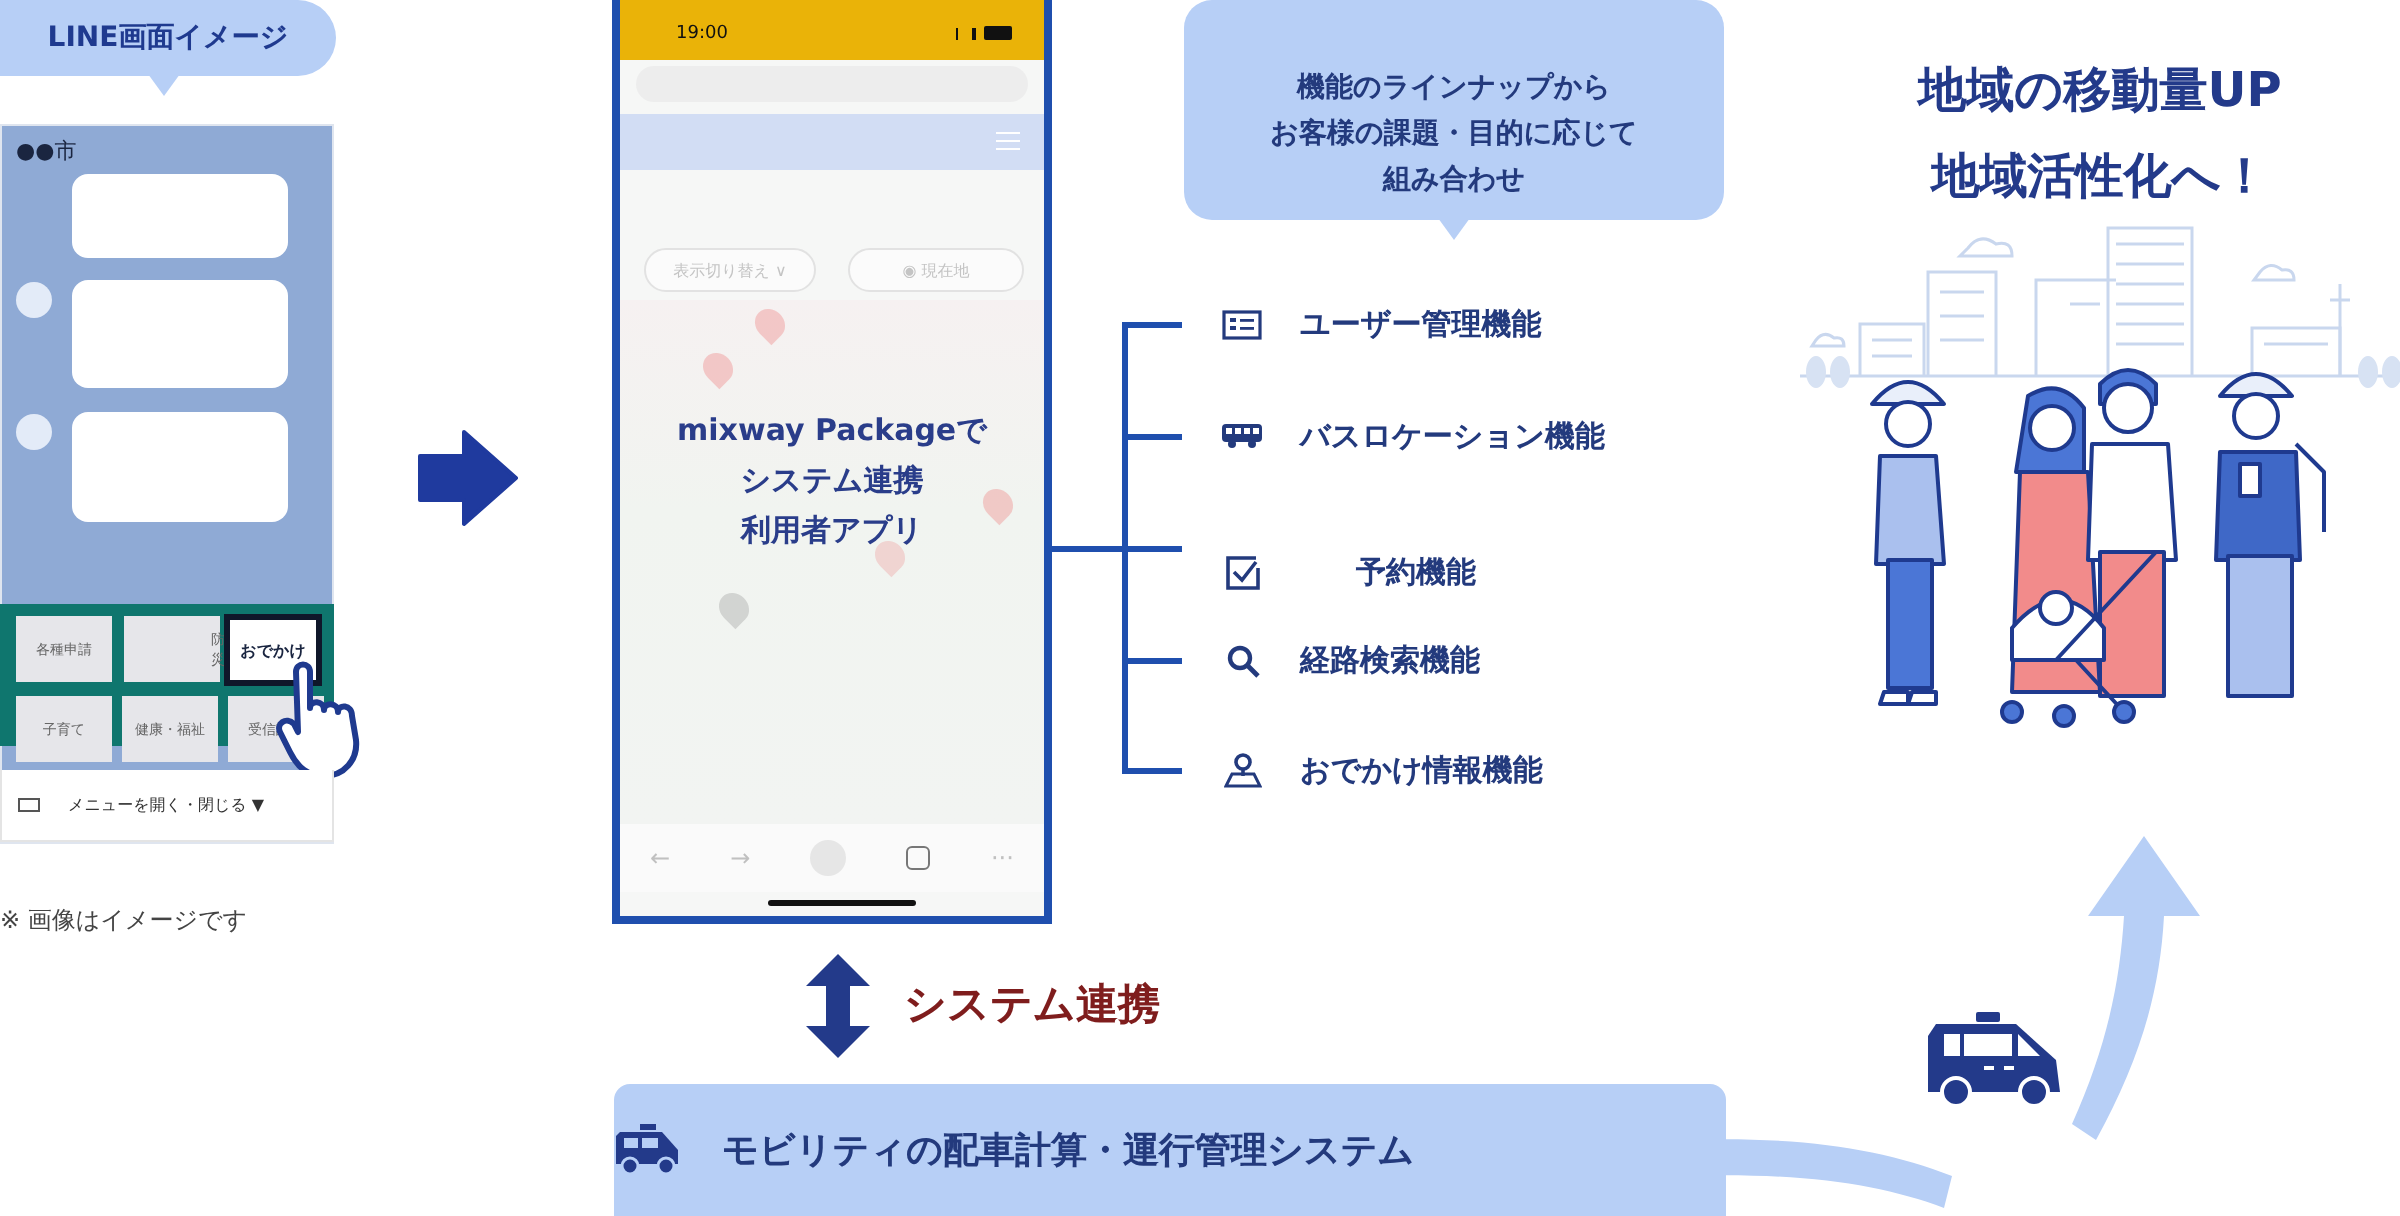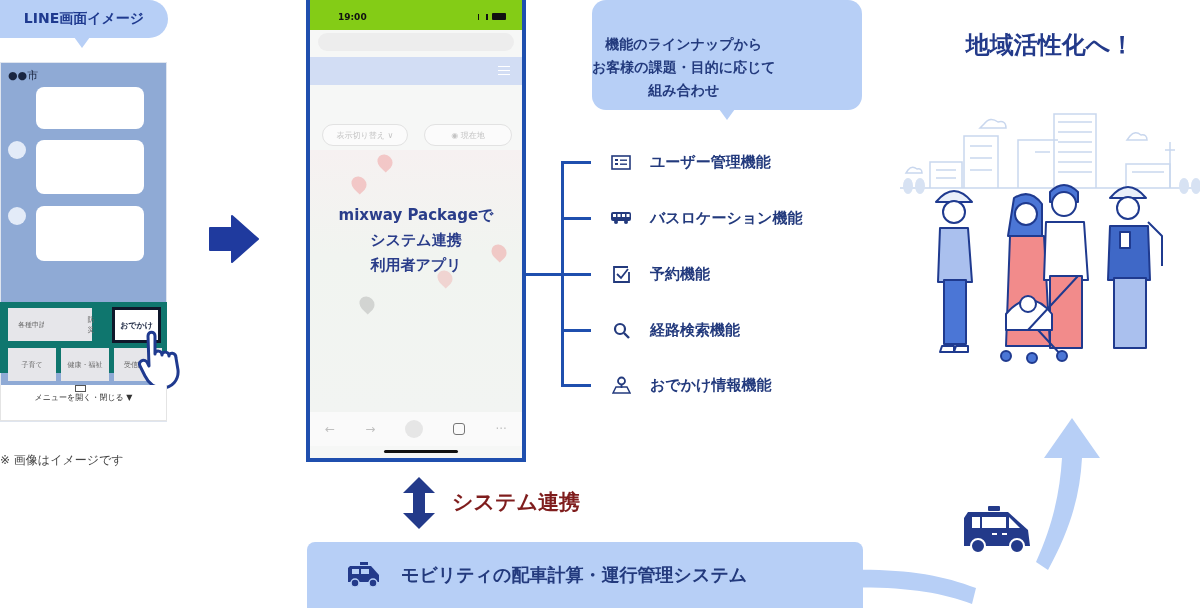--- a/index.html
+++ b/index.html
@@ -10,73 +10,73 @@
   
   .line-bubble { left: 0; top: 0; width: 168px; height: 38px; background: #b7cff6; border-radius: 0 0 20px 0; border-top-right-radius: 20px; display:flex; align-items:center; justify-content:center; font-weight: bold; font-size: 14px; color: #1f3a8f; }
   .line-bubble:after { content:""; position:absolute; left:74px; bottom:-10px; border-left:8px solid transparent; border-right:8px solid transparent; border-top:11px solid #b7cff6; }
   .line-phone { left: 0; top: 62px; width: 167px; height: 360px; background: #8faad5; border: 1px solid #dfe5ef; }
   .line-city { left: 8px; top: 68px; font-size: 11px; color: #1a2540; }
   .chat { background: #fff; border-radius: 8px; }
   .avatar { width: 18px; height: 18px; border-radius: 50%; background: #e3ebf8; }
   .rich-menu { left: 0; top: 302px; width: 167px; height: 71px; background: #0f766e; }
   .rm-btn { position:absolute; width: 48px; height: 33px; background:#e6e6ea; font-size: 7px; color:#666; display:flex; align-items:center; justify-content:center; }
   .rm-btn.active { background:#fff; border:3px solid #0f172a; color:#1a2540; font-weight:bold; font-size:8px; }
-  .line-footer { left: 0; top: 385px; width: 167px; height: 36px; background:#fff; border:1px solid #e4e4e4; border-top:none; display:flex; align-items:center; font-size: 8px; color:#333;flex-direction:column; }
+  .line-footer { left: 0; top: 385px; width: 167px; height: 36px; background:#fff; border:1px solid #e4e4e4; border-top:none; display:flex; align-items:center; font-size: 8px; color:#333; }
   .note { left: 0; top: 452px; font-size: 12px; color: #444; }
 
   
   .right-arrow { left: 208px; top: 214px; }
 
   
   .app-phone { left: 306px; top: 0; width: 220px; height: 462px; border: 4px solid #1f4fae; border-top: none; background: #f6f7f6; overflow: hidden; }
-  .status-bar { left: 0; top: 0; width: 212px; height: 30px; background:#84cc16; font-size: 9px; color:#111; font-weight: bold; }
+  .status-bar { left: 0; top: 0; width: 212px; height: 30px; background:#eab308; font-size: 9px; color:#111; font-weight: normal; }
   .url-bar { left: 8px; top: 33px; width: 196px; height: 18px; background: #ededed; border-radius: 9px; }
   .blue-header { left: 0; top: 57px; width: 212px; height: 28px; background:#d2ddf4; }
   .map-title { left: 0; top: 92px; width: 212px; text-align:center; font-size: 11px; color:#bbb; }
   .pill { position:absolute; height: 22px; border: 1px solid #e2e2e2; border-radius: 11px; background:#fbfbfb; font-size: 8px; color:#c4c4c4; display:flex; align-items:center; justify-content:center; }
   .map-area { left: 0; top: 150px; width: 212px; height: 262px; background: linear-gradient(180deg,#f6f1f1 0%, #f1f4f0 40%, #f2f4f2 100%); }
   .pin { position:absolute; width: 14px; height: 16px; border-radius: 50% 50% 50% 0; transform: rotate(-45deg); opacity:.35; }
   .app-caption { left: 0; top: 203px; width: 212px; text-align:center; font-weight:bold; font-size: 15px; line-height: 25px; color:#2a3d8a; }
   .nav-bar { left: 0; top: 412px; width: 212px; height: 34px; background:#fafafa; display:flex; align-items:center; justify-content:space-around; color:#c0c0c0; font-size: 12px; }
   .home-ind { left: 74px; top: 450px; width: 74px; height: 3px; background:#111; border-radius: 2px; }
 
   
   .line-v { background:#1f4fae; }
-  .features-bubble { left: 592px; top: 0; width: 270px; height: 110px; background: #b7cff6; border-radius: 14px; display:flex; align-items:center; text-align:center; font-weight:bold; font-size: 14px; line-height: 23px; color:#233a7d; padding-top: 24px; }
+  .features-bubble { left: 592px; top: 0; width: 270px; height: 110px; background: #b7cff6; border-radius: 14px; display:flex; align-items:center; justify-content:center; text-align:center; font-weight:bold; font-size: 14px; line-height: 23px; color:#233a7d; padding-top: 24px; }
   .features-bubble:after { content:""; position:absolute; left:127px; bottom:-10px; border-left:8px solid transparent; border-right:8px solid transparent; border-top:11px solid #b7cff6; }
   .feature { position:absolute; left: 608px; display:flex; align-items:center; font-weight:bold; font-size: 15px; color:#233a7d; }
   .feature .ficon { width: 26px; height: 20px; margin-right: 16px; display:flex; align-items:center; justify-content:center; }
 
   
   .headline { left: 900px; top: 24px; width: 300px; text-align:center; font-weight:bold; font-size: 24px; line-height: 43px; color:#233a8a; }
 
   
   .sync-arrow { left: 402px; top: 476px; }
   .sync-label { left: 452px; top: 488px; font-weight:bold; font-size: 21px; color:#7f1d1d; }
 
   
-  .mobility-bar { left: 307px; top: 542px; width: 556px; height: 66px; background:#b7cff6; border-radius: 8px 8px 0 0; display:flex; align-items:center; padding-left: 40px; font-weight:bold; font-size: 18px; color:#233a7d; }
+  .mobility-bar { left: 307px; top: 542px; width: 556px; height: 66px; background:#b7cff6; border-radius: 8px 8px 0 0; display:flex; align-items:center; font-weight:bold; font-size: 18px; color:#233a7d; }
   .mobility-bar .car { margin-right: 20px; }
 </style>
 </head>
 <body>
 
 <div class="abs line-bubble">LINE画面イメージ</div>
 
 <div class="abs line-phone"></div>
 <div class="abs line-city">●●市</div>
 <div class="abs chat" style="left:36px;top:87px;width:108px;height:42px;"></div>
 <div class="abs avatar" style="left:8px;top:141px;"></div>
 <div class="abs chat" style="left:36px;top:140px;width:108px;height:54px;"></div>
 <div class="abs avatar" style="left:8px;top:207px;"></div>
 <div class="abs chat" style="left:36px;top:206px;width:108px;height:55px;"></div>
 
 <div class="abs rich-menu">
   <div class="rm-btn" style="left:8px;top:6px;">各種申請</div>
-  <div class="rm-btn" style="left:44px;top:6px;padding-left:46px;">防災</div>
+  <div class="rm-btn" style="left:62px;top:6px;padding-left:46px;">防災</div>
   <div class="rm-btn active" style="left:112px;top:5px;width:49px;height:36px;">おでかけ</div>
   <div class="rm-btn" style="left:8px;top:46px;">子育て</div>
   <div class="rm-btn" style="left:61px;top:46px;text-align:center;">健康・福祉</div>
   <div class="rm-btn" style="left:114px;top:46px;">受信設定</div>
 </div>
 
 <svg class="abs" style="left:138px;top:330px;" width="52" height="62" viewBox="0 0 52 62">
   <path d="M10 6 C10 1 17 1 17 6 L17 24 C17 20 24 20 24 25 C24 21 31 21 31 26 C31 22 38 22 38 28 L40 40 C41 50 34 58 24 58 C16 58 11 54 7 46 L2 36 C0 32 5 28 9 32 L11 36 Z" fill="#fff" stroke="#1f3a8f" stroke-width="3" stroke-linejoin="round"></path>
 </svg>
 <div class="abs line-footer">
@@ -159,21 +159,21 @@
         <rect x="3" y="3" width="3" height="3" fill="#fff"></rect>
         <rect x="7.5" y="3" width="3" height="3" fill="#fff"></rect>
         <rect x="12" y="3" width="3" height="3" fill="#fff"></rect>
         <rect x="16.5" y="3" width="3" height="3" fill="#fff"></rect>
         <circle cx="6" cy="11" r="2" fill="#233a7d"></circle>
         <circle cx="16" cy="11" r="2" fill="#233a7d"></circle>
       </svg>
   </span>
   <span>バスロケーション機能</span>
 </div>
-<div class="feature" style="top:264px;">
+<div class="feature" style="top:276px;gap:28px;">
   <span class="ficon">
     <svg width="17" height="17" viewBox="0 0 17 17">
         <path d="M15 1 H1 V16 H16 V6" fill="none" stroke="#233a7d" stroke-width="1.8"></path>
         <path d="M4 8 L8 12 L15 3" fill="none" stroke="#233a7d" stroke-width="1.8"></path>
       </svg>
   </span>
   <span>予約機能</span>
 </div>
 <div class="feature" style="top:320px;">
   <span class="ficon">
@@ -189,20 +189,21 @@
     <svg width="19" height="18" viewBox="0 0 19 18">
         <circle cx="9.5" cy="5" r="3.5" fill="none" stroke="#233a7d" stroke-width="1.8"></circle>
         <path d="M9.5 8.5 L9.5 12" stroke="#233a7d" stroke-width="1.8"></path>
         <path d="M1 17 L4 11 H15 L18 17 Z" fill="none" stroke="#233a7d" stroke-width="1.5"></path>
       </svg>
   </span>
   <span>おでかけ情報機能</span>
 </div>
 
 <div class="abs headline">
+  <div>地域の移動量UP</div>
   <div>地域活性化へ！</div>
 </div>
 
 <svg class="abs" style="left:900px;top:112px;" width="300" height="90" viewBox="0 0 300 90">
   <g fill="none" stroke="#c9d7ee" stroke-width="1.5">
     <path d="M154 76 V2 H196 V76"></path>
     <path d="M158 10 H192 M158 20 H192 M158 30 H192 M158 40 H192 M158 50 H192 M158 60 H192"></path>
     <path d="M118 76 V28 H158"></path>
     <path d="M135 40 H150"></path>
     <path d="M64 76 V24 H98 V76"></path>

